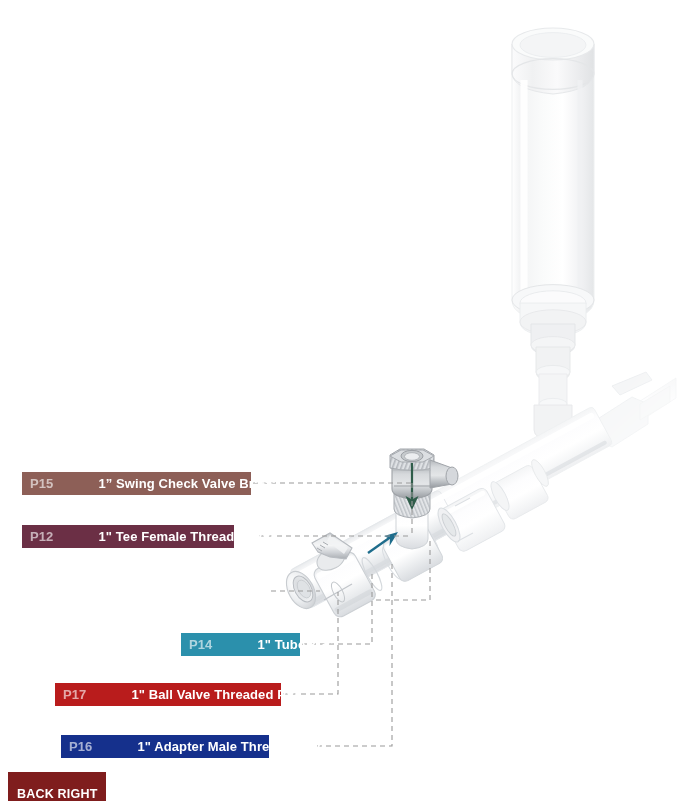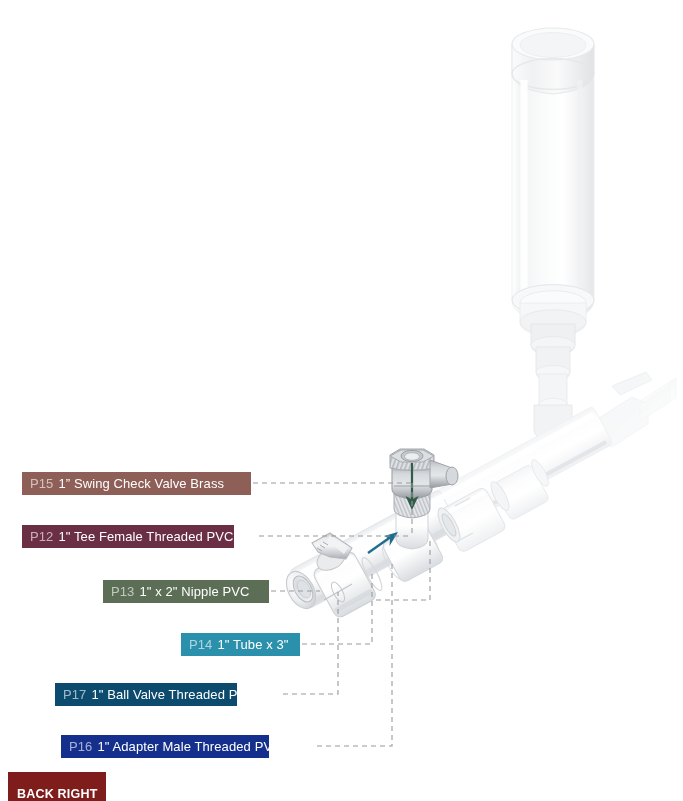--- a/index.html
+++ b/index.html
@@ -27,23 +27,23 @@
     white-space:nowrap;
     font-size:13px;
     font-weight:bold;
     letter-spacing:.1px;
     color:#ffffff;
     line-height:23px;
   }
   .callout .pid{
     color:rgba(255,255,255,.62);
     margin-right:5px;
-    font-weight:normal;
+    font-weight:bold;
   }
-  .callout .desc{color:#ffffff;font-weight:normal;}
+  .callout .desc{color:#ffffff;font-weight:bold;margin-left:40px;}
 
   
   #viewbadge{
     position:absolute;
     left:8px;top:772px;
     height:21px;
     padding:12px 9px;
     background:#7f1d1d;
     color:#ffffff;
     font-size:12.5px;
@@ -309,31 +309,27 @@
   <div class="callout" style="left:22px;top:472px;width:229px;background:#8d5f57;">
     <span class="pid">P15</span>
     <span class="desc">1” Swing Check Valve Brass</span>
   </div>
 
   <div class="callout" style="left:22px;top:525px;width:212px;background:#6b2f45;">
     <span class="pid">P12</span>
     <span class="desc">1" Tee Female Threaded PVC</span>
   </div>
 
-  <div class="callout" style="left:103px;top:580px;width:166px;background:#5c6e55;">
-    <span class="pid">P13</span>
-    <span class="desc">1" x 2" Nipple PVC</span>
-  </div>
 
   <div class="callout" style="left:181px;top:633px;width:119px;background:#2b90ac;text-align:right;">
     <span class="pid">P14</span>
     <span class="desc">1" Tube x 3"</span>
   </div>
 
-  <div class="callout" style="left:55px;top:683px;width:182px;background:#0c4a6e;">
+  <div class="callout" style="left:55px;top:683px;width:226px;background:#b91c1c;">
     <span class="pid">P17</span>
     <span class="desc">1" Ball Valve Threaded PVC</span>
   </div>
 
   <div class="callout" style="left:61px;top:735px;width:208px;background:#15308c;">
     <span class="pid">P16</span>
     <span class="desc">1" Adapter Male Threaded PVC</span>
   </div>
 
   <div id="viewbadge">BACK RIGHT</div>

